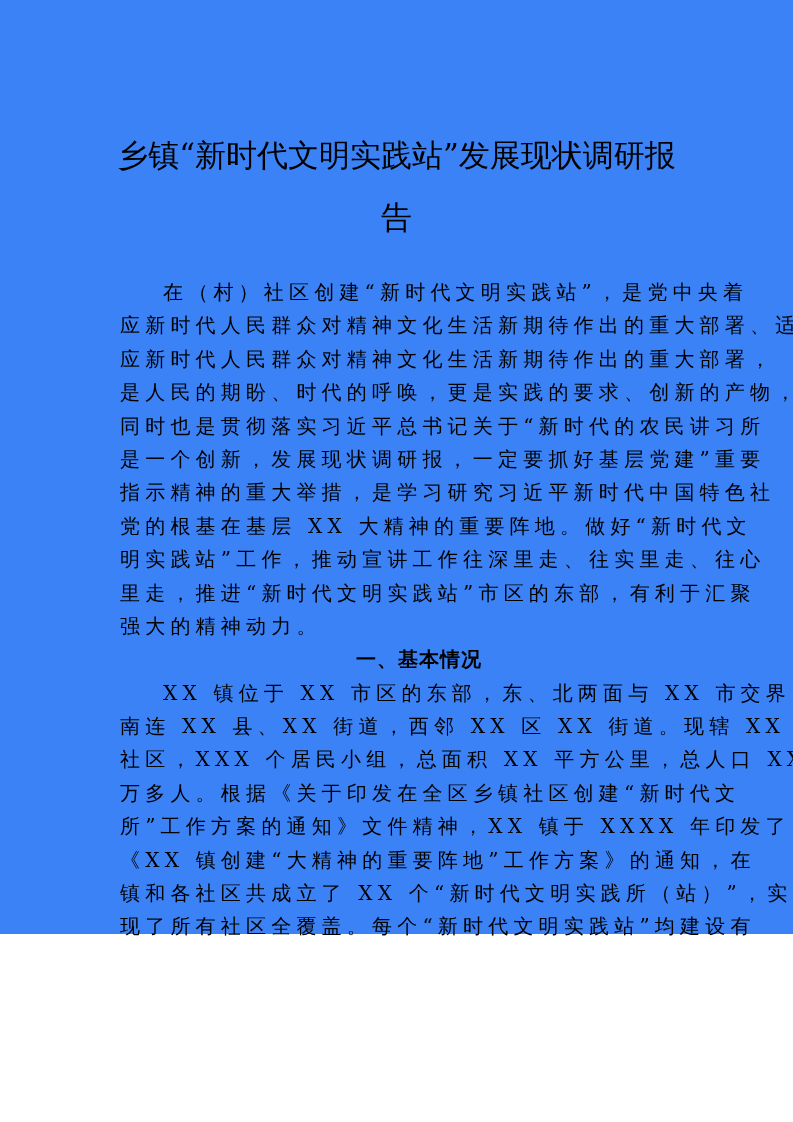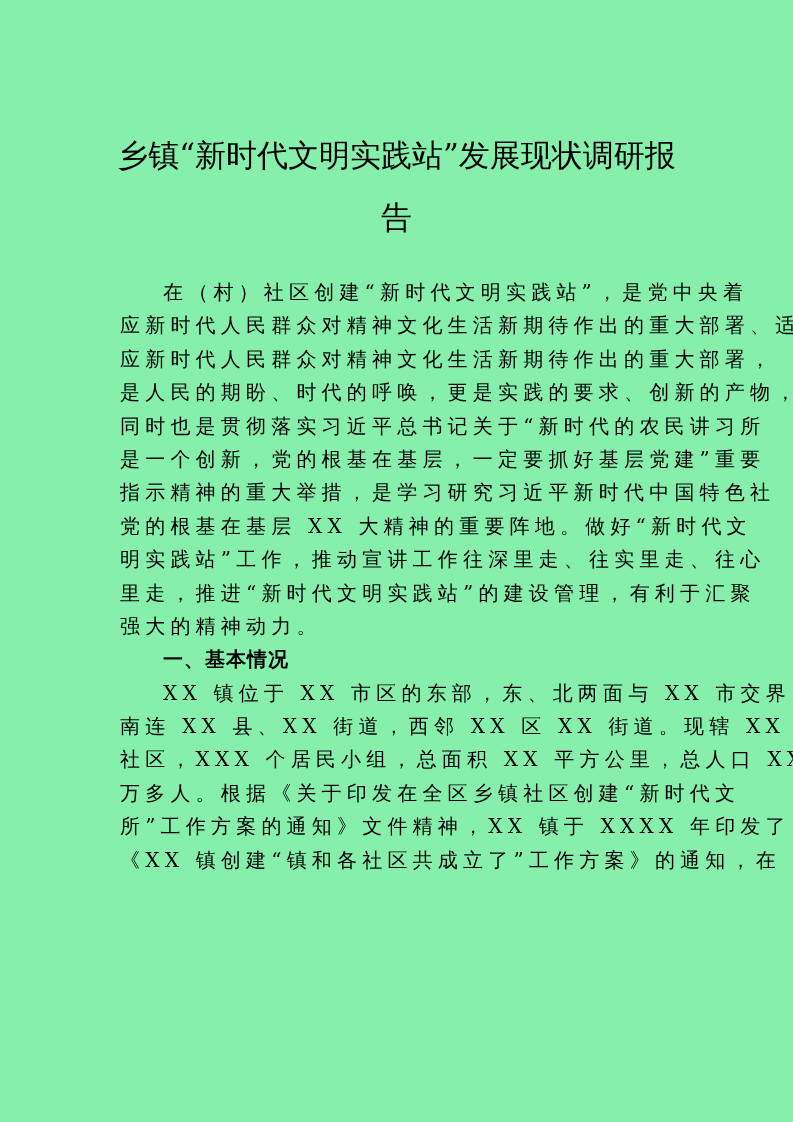--- a/index.html
+++ b/index.html
@@ -1,63 +1,65 @@
 <!DOCTYPE html>
 <html><head>
   <meta charset="utf-8">
   <style>
     html, body { margin: 0; padding: 0; background: #ffffff; }
     body { width: 793px; height: 1122px; position: relative; overflow: hidden; color: #000; }
-    .page { position: absolute; left: 0; top: 0; width: 793px; height: 1122px; background: #86efac; }
+    .page { position: absolute; left: 0; top: 0; width: 793px; height: 934px; background: #3b82f6; }
     .title {
       position: absolute; left: 100px; width: 593px; text-align: center;
       font-family: "DejaVu Serif", "Liberation Serif", serif;
       font-size: 31px; line-height: 62px; top: 124px; margin: 0; font-weight: normal;
       letter-spacing: 0px;
     }
     .body {
       position: absolute; left: 120px; top: 276px; width: 555px;
       font-family: "DejaVu Serif", "Liberation Serif", serif;
       font-size: 20px; line-height: 33.4px; letter-spacing: 5.2px;
     }
     .line { display: block; white-space: nowrap; height: 33.4px; }
     .indent { padding-left: 43px; }
     .heading {
       font-family: Liberation Sans, sans-serif;
-      font-weight: bold; letter-spacing: 1px; padding-left: 43px;
+      font-weight: bold; letter-spacing: 1px; padding-left: 43px; text-align: center;
     }
   </style>
 </head>
 <body>
 
 <div class="page">
   <h1 class="title">
     <span class="line" style="height:62px">乡镇“新时代文明实践站”发展现状调研报</span>
     <span class="line" style="height:62px">告</span>
   </h1>
 
   <div class="body">
     <div>
       <span class="line indent">在（村）社区创建“新时代文明实践站”，是党中央着</span>
       <span class="line">应新时代人民群众对精神文化生活新期待作出的重大部署、适</span>
       <span class="line">应新时代人民群众对精神文化生活新期待作出的重大部署，</span>
       <span class="line">是人民的期盼、时代的呼唤，更是实践的要求、创新的产物，</span>
       <span class="line">同时也是贯彻落实习近平总书记关于“新时代的农民讲习所</span>
-      <span class="line">是一个创新，党的根基在基层，一定要抓好基层党建”重要</span>
+      <span class="line">是一个创新，发展现状调研报，一定要抓好基层党建”重要</span>
       <span class="line">指示精神的重大举措，是学习研究习近平新时代中国特色社</span>
       <span class="line">党的根基在基层 XX 大精神的重要阵地。做好“新时代文</span>
       <span class="line">明实践站”工作，推动宣讲工作往深里走、往实里走、往心</span>
-      <span class="line">里走，推进“新时代文明实践站”的建设管理，有利于汇聚</span>
+      <span class="line">里走，推进“新时代文明实践站”市区的东部，有利于汇聚</span>
       <span class="line">强大的精神动力。</span>
     </div>
 
     <span class="line heading">一、基本情况</span>
 
     <div>
       <span class="line indent">XX 镇位于 XX 市区的东部，东、北两面与 XX 市交界，</span>
       <span class="line">南连 XX 县、XX 街道，西邻 XX 区 XX 街道。现辖 XX 个</span>
       <span class="line">社区，XXX 个居民小组，总面积 XX 平方公里，总人口 XX</span>
       <span class="line">万多人。根据《关于印发在全区乡镇社区创建“新时代文</span>
       <span class="line">所”工作方案的通知》文件精神，XX 镇于 XXXX 年印发了</span>
-      <span class="line">《XX 镇创建“镇和各社区共成立了”工作方案》的通知，在</span>
+      <span class="line">《XX 镇创建“大精神的重要阵地”工作方案》的通知，在</span>
+      <span class="line">镇和各社区共成立了 XX 个“新时代文明实践所（站）”，实</span>
+      <span class="line">现了所有社区全覆盖。每个“新时代文明实践站”均建设有</span>
     </div>
   </div>
 </div>
 
 </body></html>

